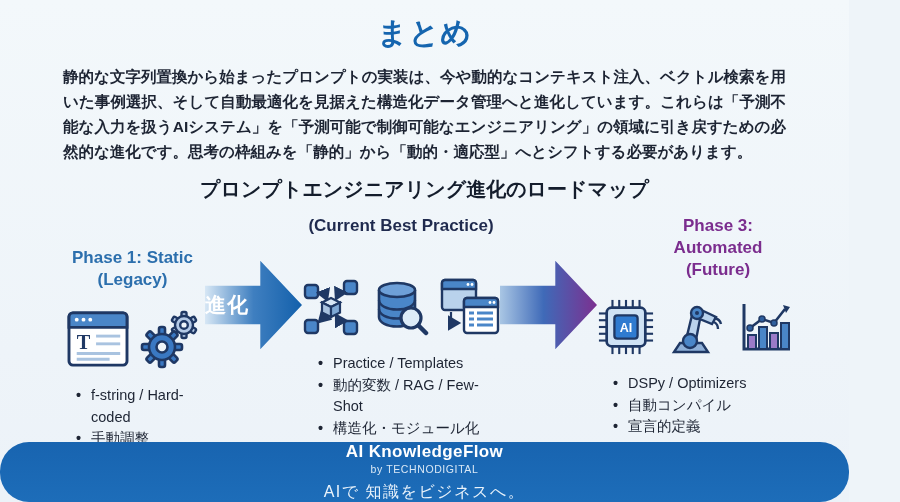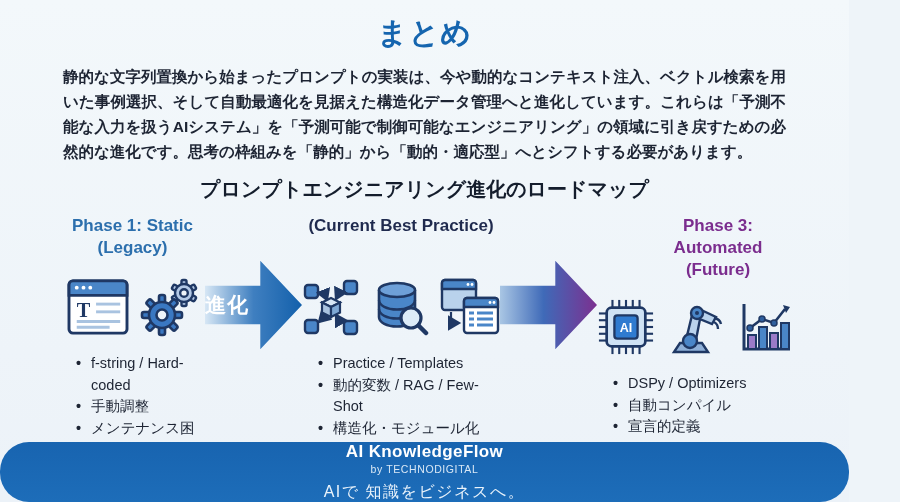--- a/index.html
+++ b/index.html
@@ -21,21 +21,21 @@
     font-size:15.5px; line-height:25px; font-weight:700;
     color:#1d2433; text-align:justify;
   }
   .roadmap-title {
     margin-top:12px; text-align:center;
     font-size:20px; font-weight:800; color:#141d2c;
   }
   .roadmap { display:flex; align-items:flex-start; padding:12px 56px 0 60px; }
   .phase { flex:1 1 0; display:flex; flex-direction:column; align-items:center; }
   .phase-header { text-align:center; font-size:17px; font-weight:800; line-height:22px; min-height:46px; }
-  .phase1 .phase-header { color:#2c6fad; }
+  .phase1 .phase-header { color:#2c6fad;margin-top:32px; }
   .phase2 .phase-header { color:#1f2a4e; }
   .phase3 .phase-header { color:#7b2d8e;margin-left:46px; }
   .icons-row { display:flex; align-items:center; gap:11px; height:84px; margin-top:4px; }
   .bullets { list-style:none; align-self:flex-start; margin-left:16px; margin-top:4px; }
   .bullets li {
     position:relative; padding-left:15px;
     font-size:14.5px; line-height:21.5px; font-weight:500; color:#1d2433;
   }
   .bullets li::before {
     content:"•"; position:absolute; left:0; top:0; color:#1d2433; font-weight:700;

